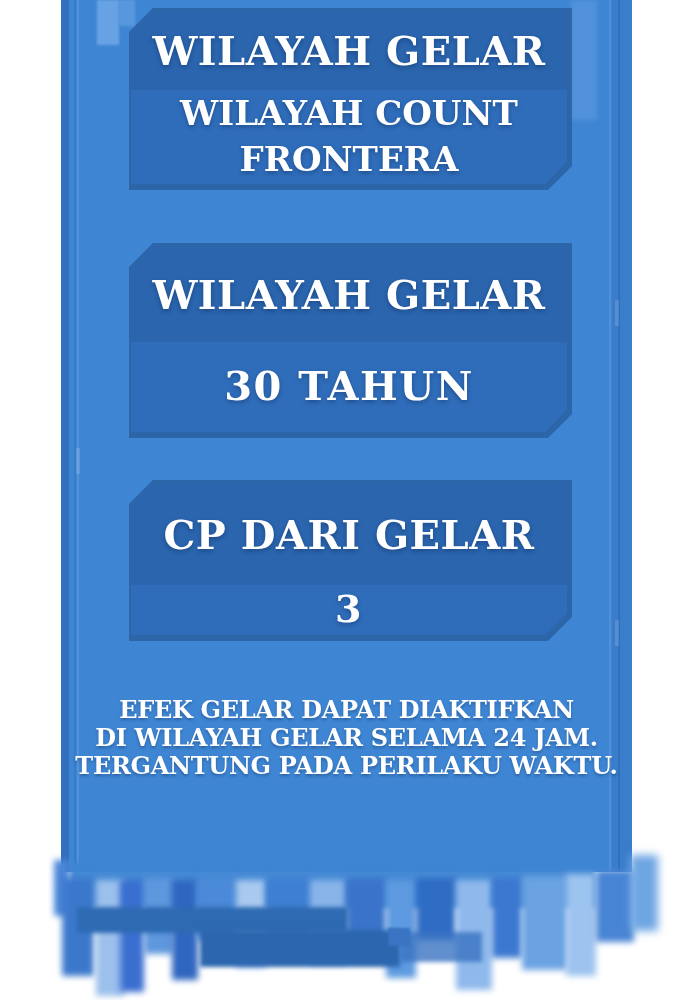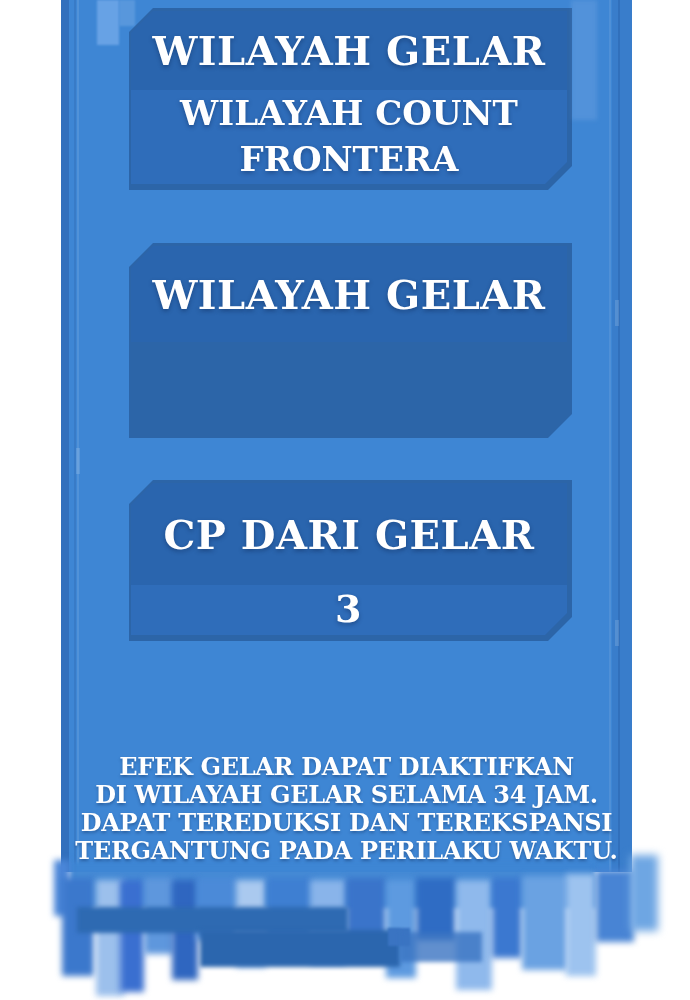--- a/index.html
+++ b/index.html
@@ -67,21 +67,21 @@
     text-shadow:0 2px 4px rgba(10,30,70,.4);white-space:nowrap;
   }
   .value-line{
     font-size:34px;line-height:46px;font-weight:bold;color:var(--text,#fff);
     text-shadow:0 2px 4px rgba(10,30,70,.4);white-space:nowrap;
   }
   #panel-1 .value-line,#panel-2 .value-line{font-size:40px;letter-spacing:1.5px;}
   #panel-2 .value-line{font-size:38px;}
   
   .footer-note{
-    position:absolute;left:61px;top:753px;width:571px;
+    position:absolute;left:61px;top:696px;width:571px;
     text-align:center;color:var(--text,#fff);font-weight:bold;
     font-size:24px;line-height:28px;letter-spacing:-.3px;
     text-shadow:0 2px 3px rgba(10,30,70,.35);
   }
   .footer-line{display:block;white-space:nowrap;}
   
   .smear{position:absolute;inset:0;pointer-events:none;}
   .st{position:absolute;filter:blur(3px);}
 </style>
 </head>
@@ -141,34 +141,36 @@
         <div class="value-line">FRONTERA</div>
       </div>
     </div>
   </section>
 
   <section class="panel" id="panel-1">
     <div class="panel-inner">
       <header class="panel-header">
         <h2 class="panel-title">WILAYAH GELAR</h2>
       </header>
+      <div class="panel-value">
+        <div class="value-line">30 TAHUN</div>
+      </div>
     </div>
   </section>
 
   <section class="panel" id="panel-2">
     <div class="panel-inner">
       <header class="panel-header">
         <h2 class="panel-title">CP DARI GELAR</h2>
       </header>
       <div class="panel-value">
         <div class="value-line">3</div>
       </div>
     </div>
   </section>
 
   <p class="footer-note">
     <span class="footer-line">EFEK GELAR DAPAT DIAKTIFKAN</span>
-    <span class="footer-line">DI WILAYAH GELAR SELAMA 34 JAM.</span>
-    <span class="footer-line">DAPAT TEREDUKSI DAN TEREKSPANSI</span>
+    <span class="footer-line">DI WILAYAH GELAR SELAMA 24 JAM.</span>
     <span class="footer-line">TERGANTUNG PADA PERILAKU WAKTU.</span>
   </p>
 
 </div>
 
 </body></html>

